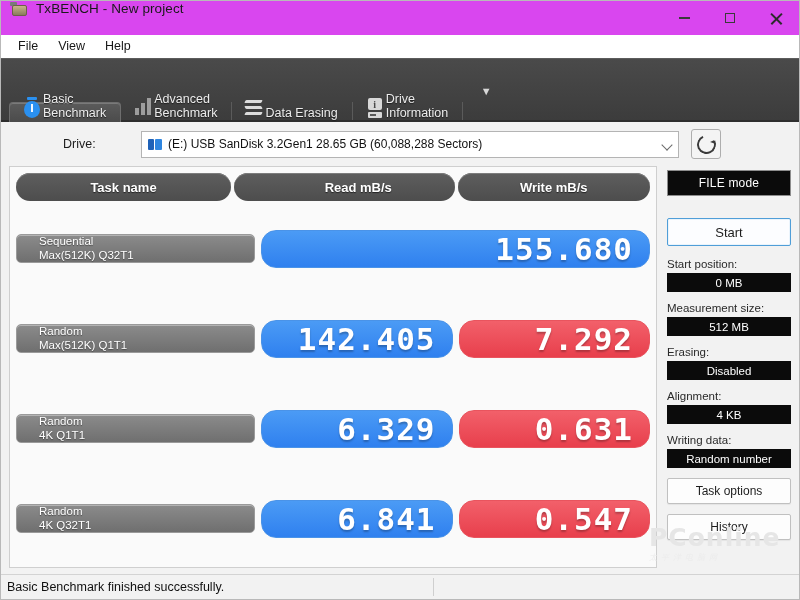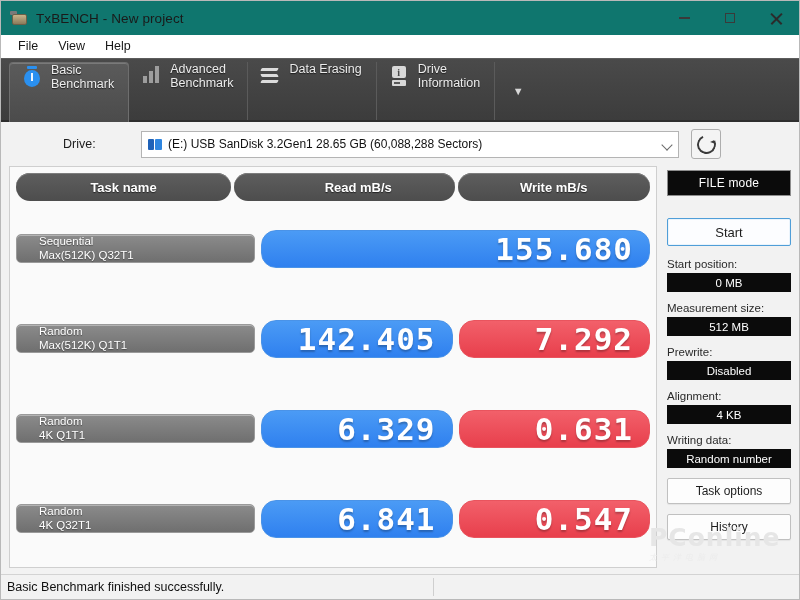--- a/index.html
+++ b/index.html
@@ -12,22 +12,22 @@
   .window{
     position:relative;width:800px;height:600px;
     background:#f2f2f2;
     border:1px solid #b9b9b9;
     box-sizing:border-box;
     display:flex;flex-direction:column;
   }
 
   
   .titlebar{
-    height:34px;flex:0 0 34px;background:#0f766e;
-    display:flex;align-items:center;
+    height:34px;flex:0 0 34px;background:#d946ef;
+    display:flex;align-items:flex-start;
     position:relative;
   }
   .app-icon{
     width:18px;height:16px;margin-left:9px;margin-right:8px;
     position:relative;flex:0 0 18px;
   }
   .app-icon .disk{
     position:absolute;left:2px;top:4px;width:13px;height:9px;
     background:linear-gradient(#c9b48a,#8a7b5c);
     border-radius:2px;border:1px solid #6d6048;
@@ -71,26 +71,27 @@
   
   .tabstrip{
     height:58px;flex:0 0 58px;
     background:linear-gradient(#4a4a4a,#3c3c3c);
     border-top:1px solid #5c5c5c;
     border-bottom:2px solid #2e2e2e;
     display:flex;align-items:stretch;padding:3px 0 0 8px;
     position:relative;
   }
   .tab{
-    display:flex;align-items:flex-start;gap:8px;
+    display:flex;align-items:flex-end;gap:0;
     padding:0 14px 0 11px;
     color:#e9e9e9;font-size:12.5px;line-height:14px;
     border-right:1px solid #5b5b5b;
     position:relative;
     min-width:0;
+    margin-top:40px;
   }
   .tab.active{
     background:linear-gradient(#5b5b5b,#4b4b4b);
     border:1px solid #6e6e6e;border-bottom:none;
     border-radius:4px 4px 0 0;
     box-shadow:inset 0 1px 0 #7a7a7a;
     margin-bottom:-2px;padding-bottom:2px;
   }
   .tab-label{white-space:pre-line;color:#ececec;text-shadow:0 1px 1px #1d1d1d;}
   .tab-icon{width:22px;height:26px;flex:0 0 22px;position:relative;}
@@ -399,21 +400,21 @@
     <div class="right-pane">
       <div class="btn-filemode">FILE mode</div>
       <div class="btn-start">Start</div>
 
       <div class="field-label">Start position:</div>
       <div class="field-value">0 MB</div>
 
       <div class="field-label">Measurement size:</div>
       <div class="field-value">512 MB</div>
 
-      <div class="field-label">Prewrite:</div>
+      <div class="field-label">Erasing:</div>
       <div class="field-value">Disabled</div>
 
       <div class="field-label">Alignment:</div>
       <div class="field-value">4 KB</div>
 
       <div class="field-label">Writing data:</div>
       <div class="field-value">Random number</div>
 
       <div class="btn-plain">Task options</div>
       <div class="btn-plain">History</div>

